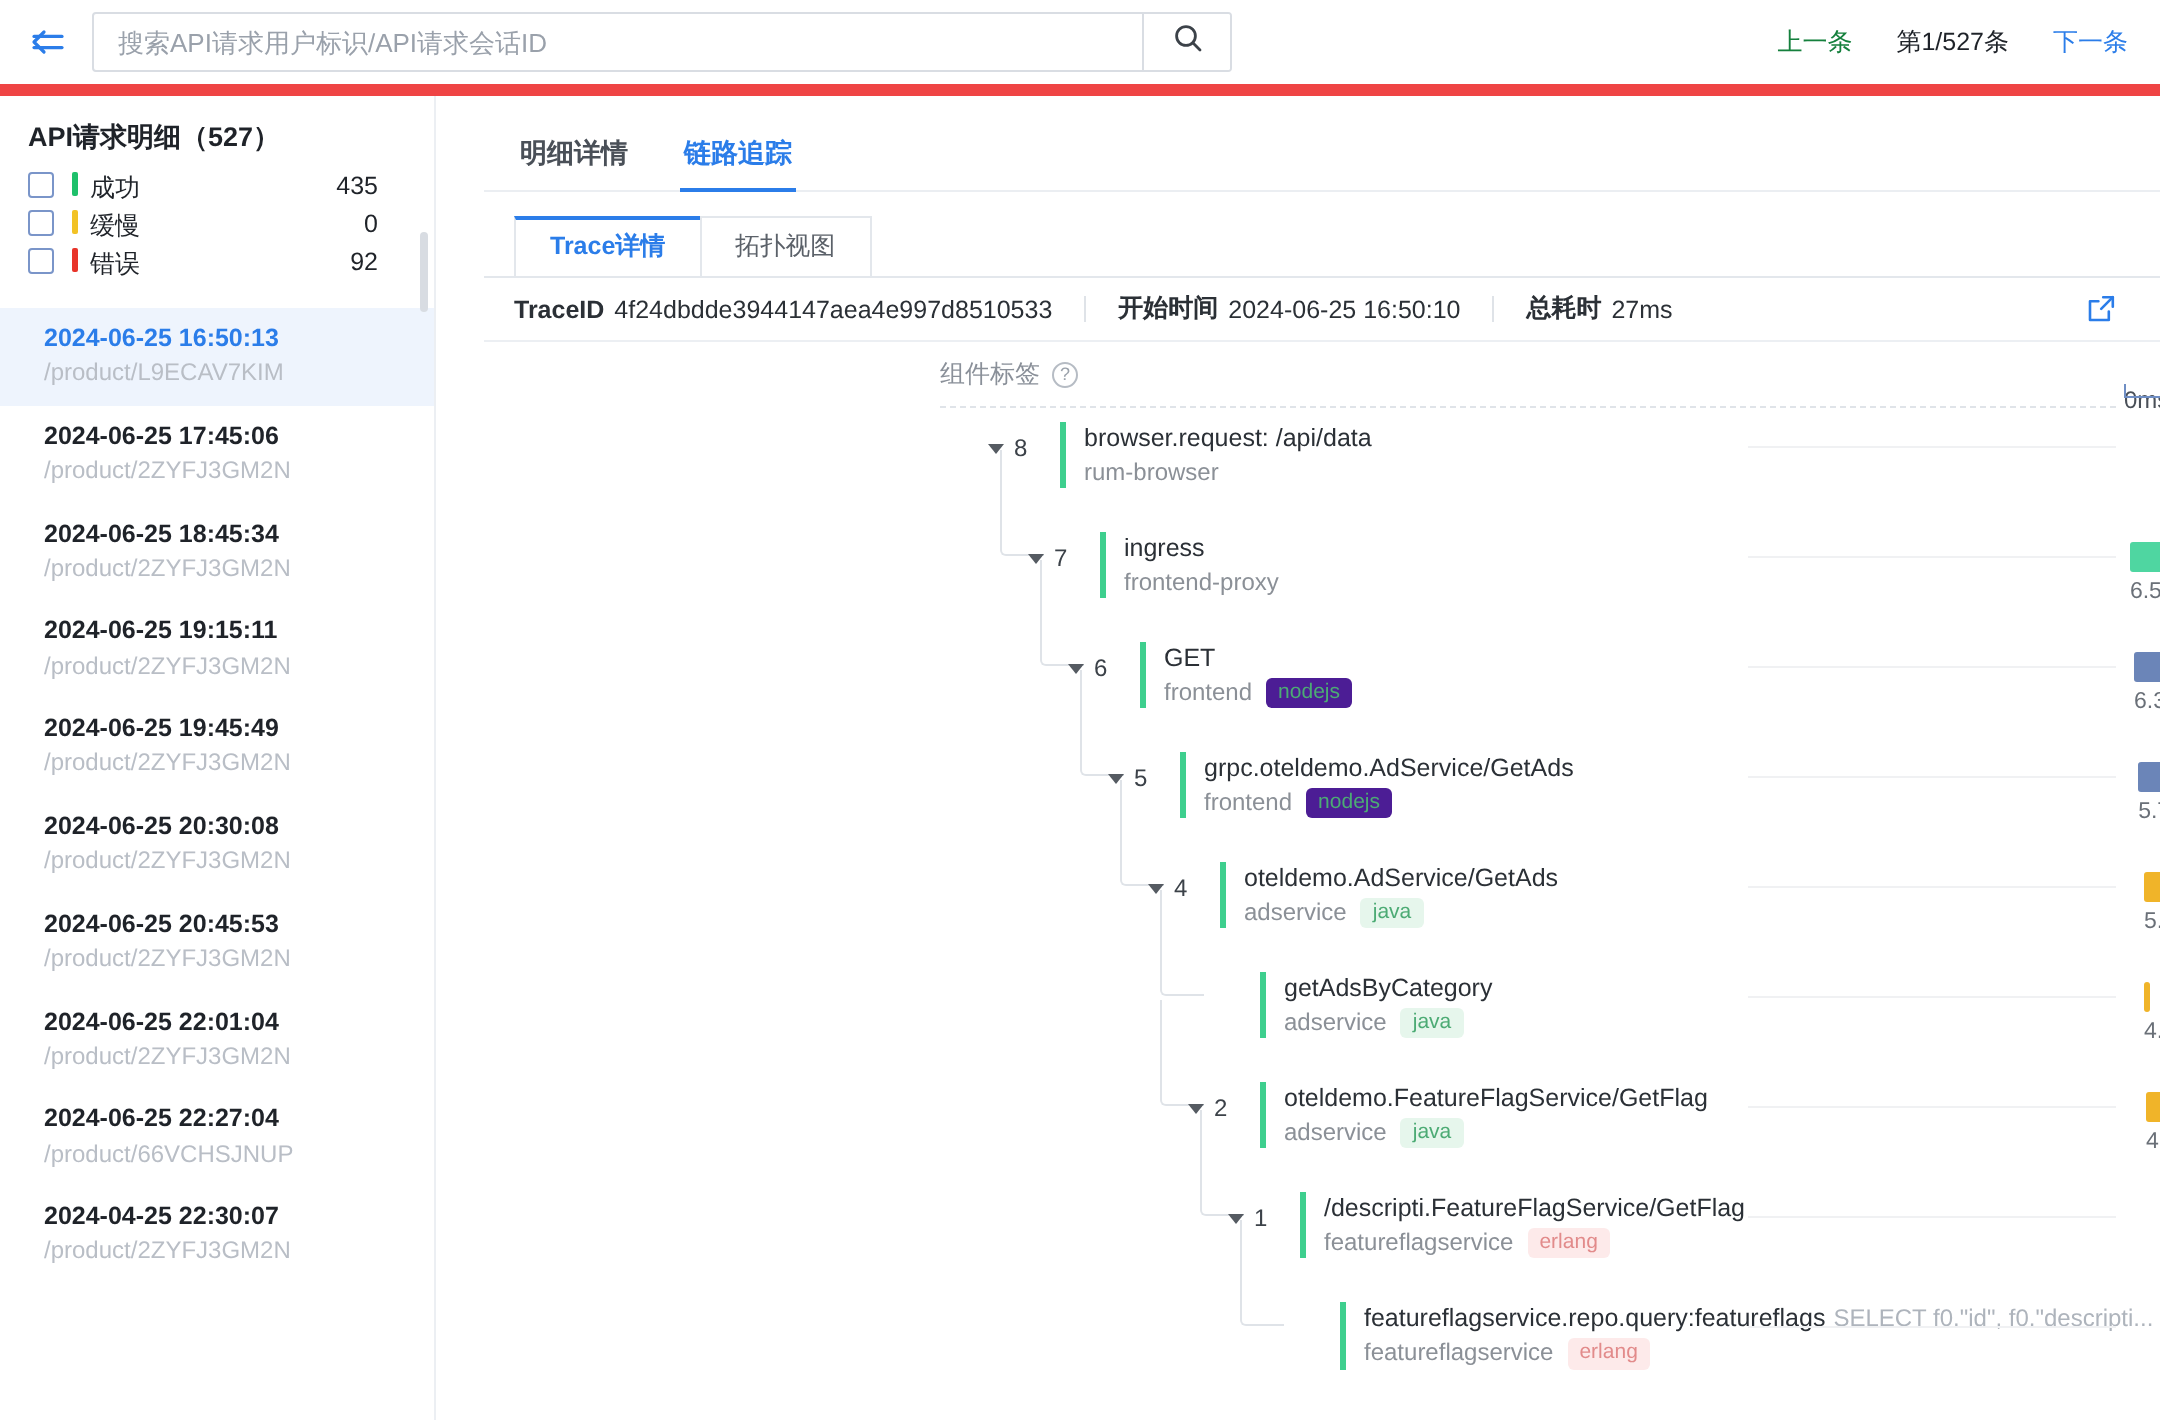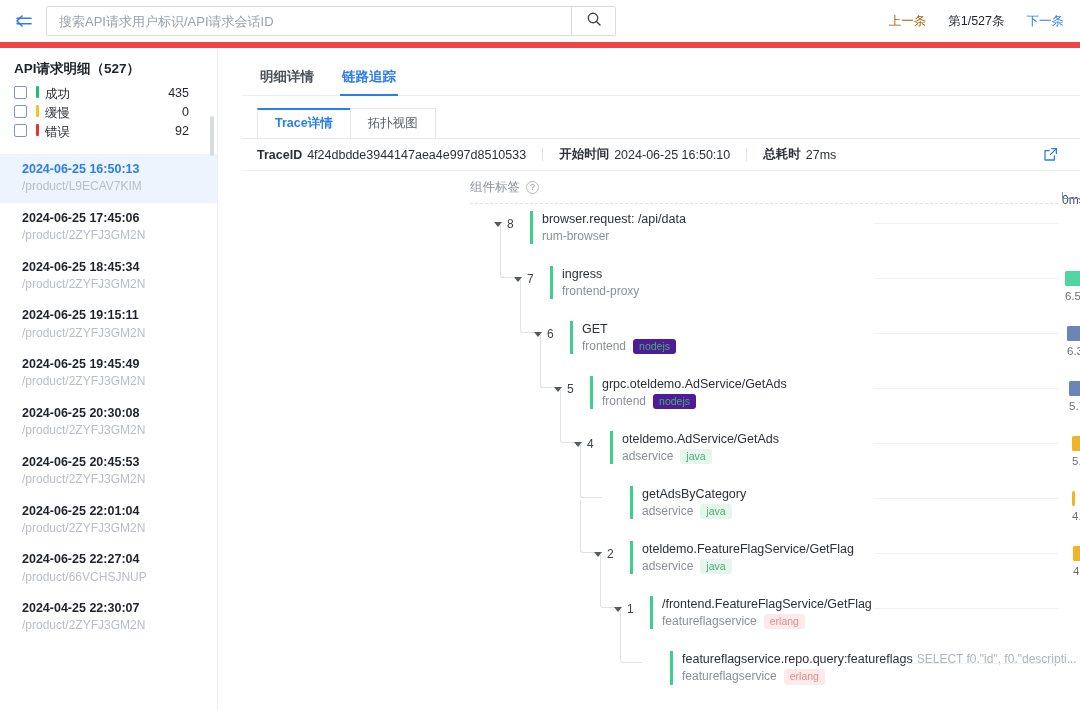--- a/index.html
+++ b/index.html
@@ -57,21 +57,21 @@
     display: flex; align-items: center; justify-content: center;
     cursor: pointer;
   }
 
   .pager {
     position: absolute;
     right: 16px; top: 0; height: 42px;
     display: flex; align-items: center; gap: 22px;
     font-size: 12.5px;
   }
-  .pager-prev { color: #a16207; cursor: pointer; }
+  .pager-prev { color: #15803d; cursor: pointer; }
   .pager-count { color: #1f2329; text-align: center; }
   .pager-next { color: #2b7de9; cursor: pointer; }
 
   
   .body-wrap {
     display: flex;
     height: 668px;
     border-top: 6px solid #ef4444;
     gap: 24px;
   }
@@ -636,21 +636,21 @@
             <div class="bar" style="left: 830.974px; width: 33.666px; background: rgb(240, 180, 41);"></div>
             <div class="bar-dur" style="left: 830.974px;">4.89ms</div>
           </div>
           <div class="row" style="top: 385px;">
             <div class="connector" style="left: 358px; top: -41px; height: 53px;"></div>
             <div class="tree-toggle" style="left: 372px;">
               <span class="caret"></span>
               <span>1</span>
             </div>
             <div class="span-info" style="left: 408px;">
-              <div class="span-name"><span>/frontend.FeatureFlagService/GetFlag</span></div>
+              <div class="span-name"><span>/descripti.FeatureFlagService/GetFlag</span></div>
               <div class="span-sub">
                 <span class="span-service">featureflagservice</span>
                 <span class="tag tag-erlang">erlang</span>
               </div>
             </div>
             <div class="lane"></div>
             <div class="bar" style="left: 859.99px; width: 3px; background: rgb(108, 92, 231);"></div>
             <div class="bar-dur" style="left: 859.99px;">744.15us</div>
           </div>
           <div class="row" style="top: 440px;">

